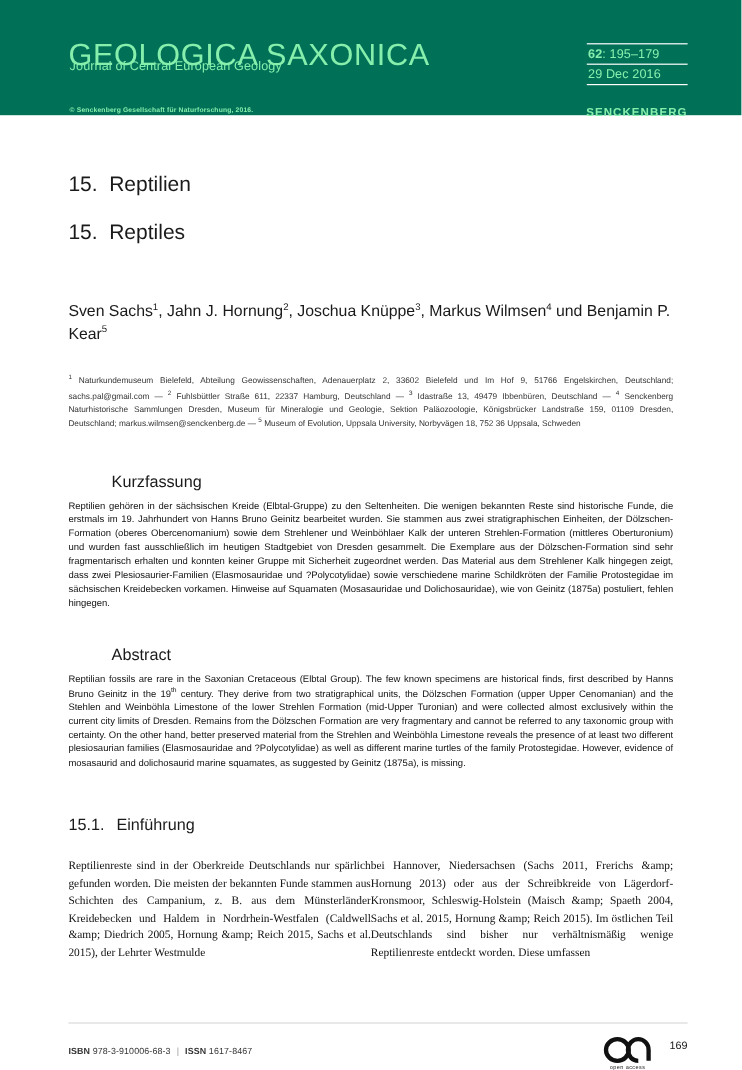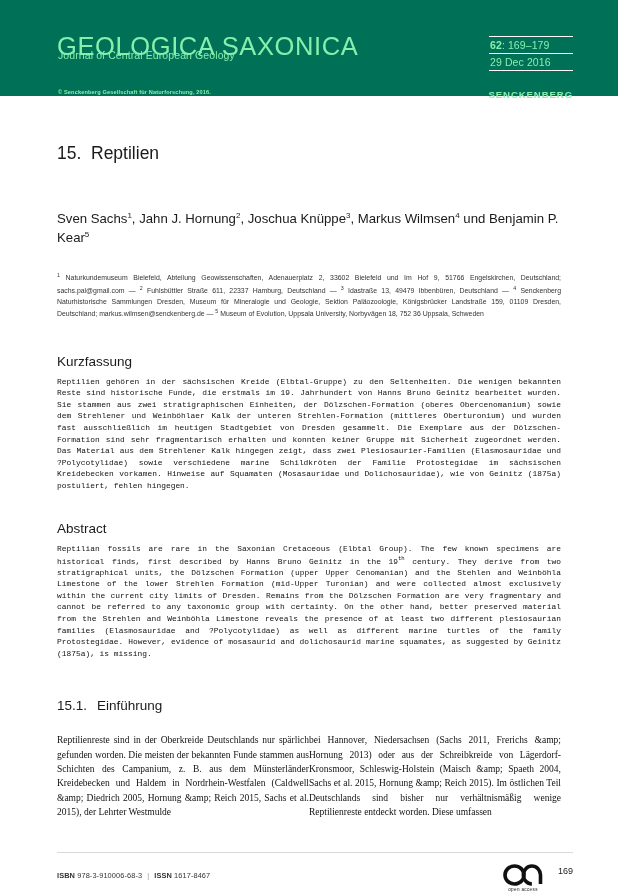--- a/index.html
+++ b/index.html
@@ -119,26 +119,27 @@
     margin-top: 14px;
     font-size: 8.1px;
     line-height: 1.55;
     color: #262626;
   }
 
   .sec-head {
     font-size: 13.5px;
     font-weight: 400;
     color: #1a1a1a;
+    margin-left: 36px;
   }
   .kurz-head { margin-top: 34px; }
   .abs-head  { margin-top: 30px; }
 
   .abstract-body {
-    font-family: Liberation Mono, monospace;
+    font-family: Liberation Sans, sans-serif;
     font-size: 7.9px;
     line-height: 1.46;
     text-align: justify;
     margin-top: 7px;
     color: #111111;
   }
   .abstract-body sup { font-size: 5.6px; vertical-align: super; }
 
   .subsec-head {
     margin-top: 39px;
@@ -215,35 +216,38 @@
 </head>
 <body>
 
 <div class="header">
   <div class="journal-title">GEOLOGICA SAXONICA</div>
   <div class="journal-subtitle">Journal of Central European Geology</div>
   <div class="copyright">© Senckenberg Gesellschaft für Naturforschung, 2016.</div>
 
   <div class="volbox">
     <div class="rule"></div>
-    <div class="line"><span class="vol">62</span><span>: 169–179</span></div>
+    <div class="line"><span class="vol">62</span><span>: 195–179</span></div>
     <div class="rule"></div>
     <div class="line">29 Dec 2016</div>
     <div class="rule"></div>
   </div>
 
   <div class="senckenberg">SENCKENBERG</div>
 </div>
 
 <div class="page">
 
   <div class="chapter-de">
     <span class="chapter-num">15.</span><span>Reptilien</span>
   </div>
 
+  <div class="chapter-en">
+    <span class="chapter-num">15.</span><span>Reptiles</span>
+  </div>
 
   <div class="authors">
     Sven Sachs<sup>1</sup>, Jahn J. Hornung<sup>2</sup>, Joschua Knüppe<sup>3</sup>, Markus Wilmsen<sup>4</sup> und Benjamin P. Kear<sup>5</sup>
   </div>
 
   <div class="affiliations">
     <sup>1</sup> Naturkundemuseum Bielefeld, Abteilung Geowissenschaften, Adenauerplatz 2, 33602 Bielefeld und Im Hof 9, 51766 Engelskirchen, Deutschland; sachs.pal@gmail.com — <sup>2</sup> Fuhlsbüttler Straße 611, 22337 Hamburg, Deutschland — <sup>3</sup> Idastraße 13, 49479 Ibbenbüren, Deutschland — <sup>4</sup> Senckenberg Naturhistorische Sammlungen Dresden, Museum für Mineralogie und Geologie, Sektion Paläozoologie, Königsbrücker Landstraße 159, 01109 Dresden, Deutschland; markus.wilmsen@senckenberg.de — <sup>5</sup> Museum of Evolution, Uppsala University, Norbyvägen 18, 752 36 Uppsala, Schweden
   </div>
 
 

